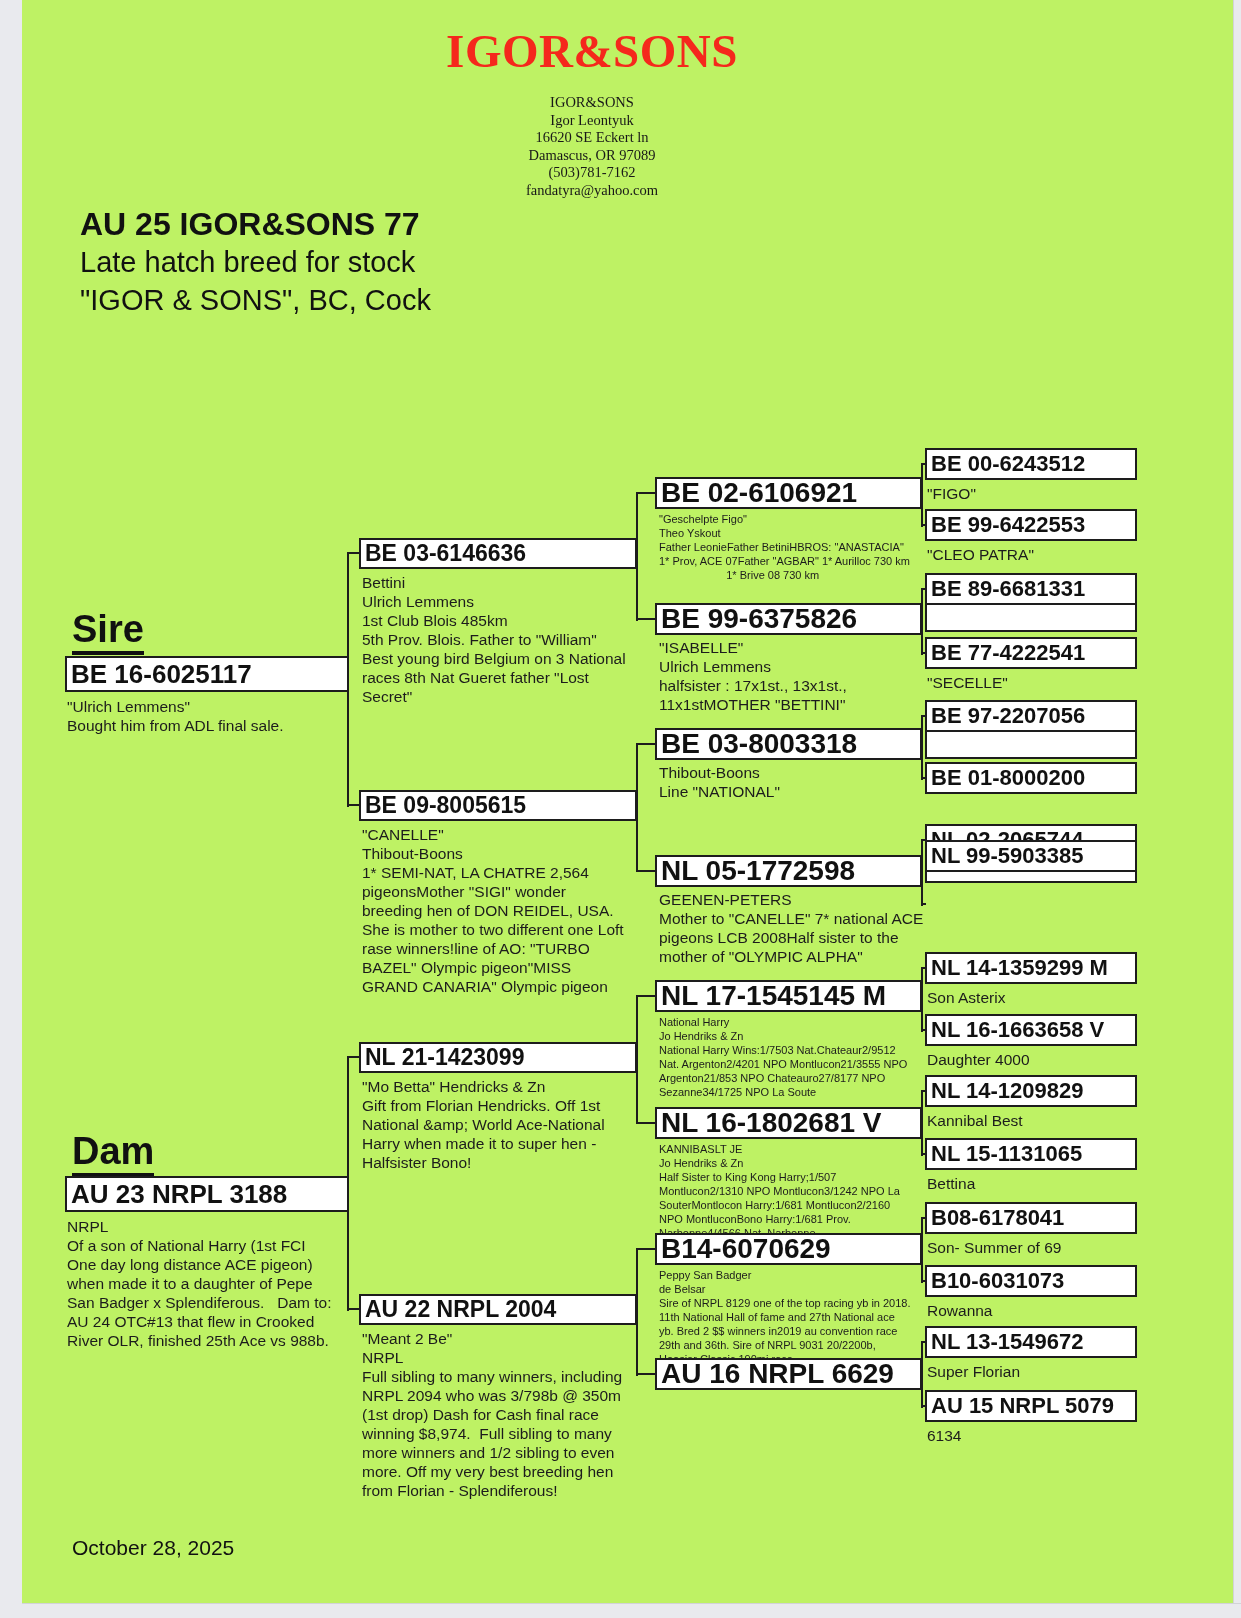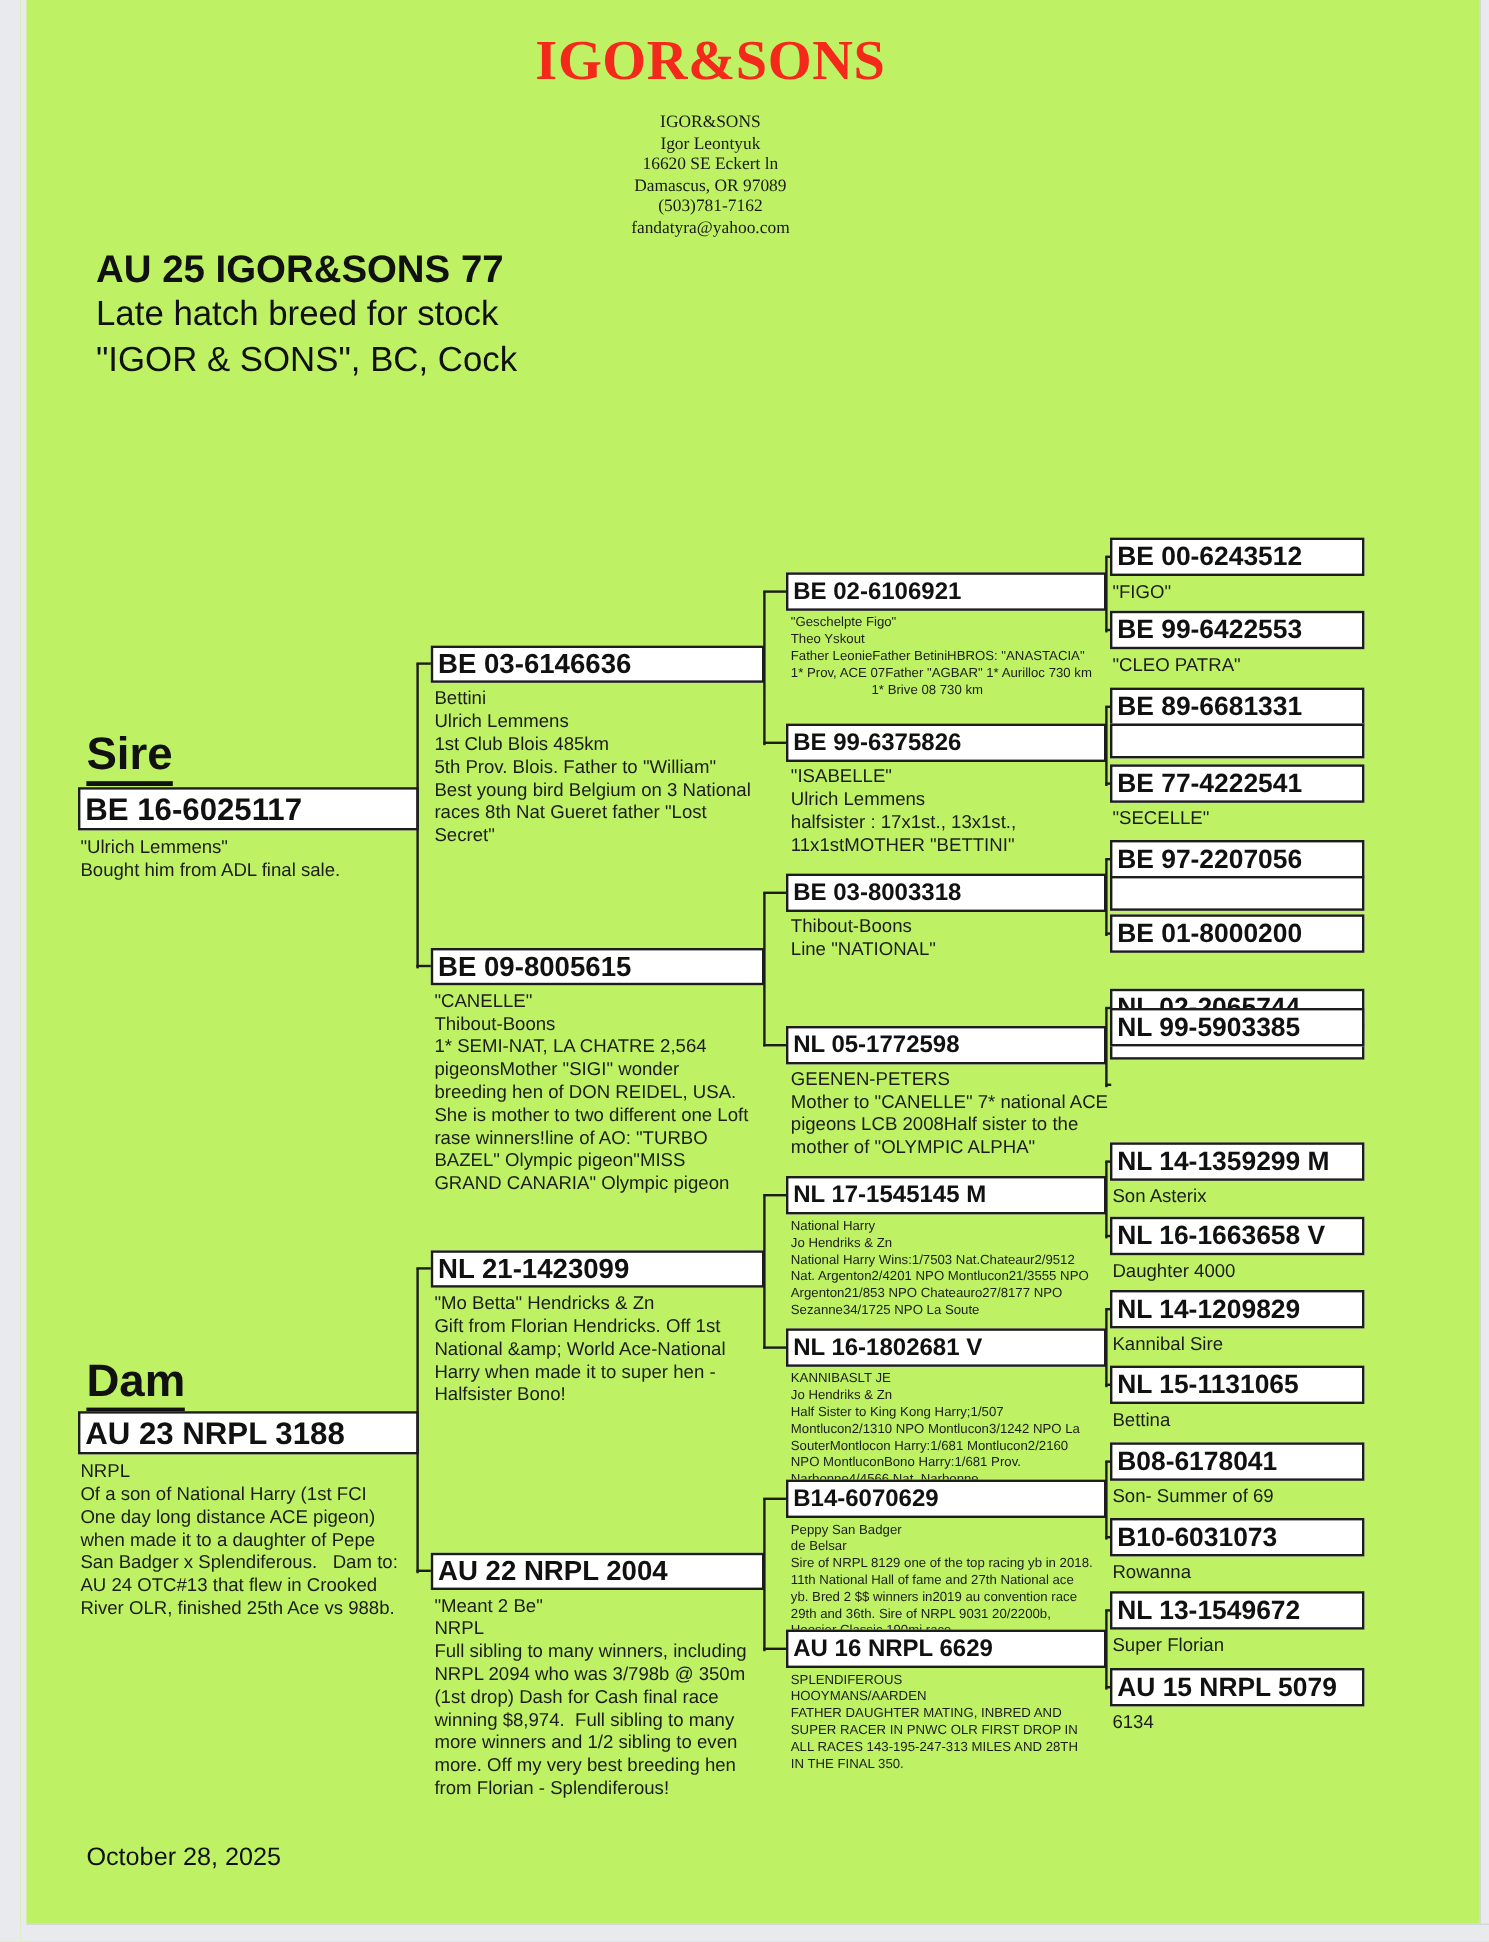--- a/index.html
+++ b/index.html
@@ -31,21 +31,21 @@
     border-bottom:4px solid #111; padding-bottom:0px;
   }
 
   .box {
     position:absolute; box-sizing:border-box; background:#fff;
     border:2px solid #1d1d1d; font-weight:bold;
     display:flex; align-items:center; padding-left:4px; white-space:nowrap; overflow:hidden;
   }
   .g1box { left:48px;  width:284px; height:36px; font-size:26px; }
   .g2box { left:342px; width:278px; height:31px; font-size:23px; }
-  .g3box { left:638px; width:267px; height:32px; font-size:20px; }
+  .g3box { left:638px; width:267px; height:32px; font-size:28px; }
   .g4box { left:908px; width:212px; height:32px; font-size:22px; }
   .emptybox { position:absolute; left:908px; width:212px; height:29px; box-sizing:border-box; border:2px solid #1d1d1d; background:#fff; }
 
   .desc { position:absolute; white-space:pre-wrap; color:#1c1c1c; }
   .desc.n { font-size:15.5px; line-height:19px; }
   .desc.s { font-size:11px;   line-height:14px; }
   .g4name { position:absolute; left:910px; width:300px; font-size:15.5px; color:#1c1c1c; }
 
   .vline, .hline { position:absolute; background:#1d1d1d; }
   .vline { width:2px; }
@@ -158,47 +158,41 @@
 Narbonne4/4566 Nat. Narbonne</div>
   <div class="box g3box" style="top:1233px">B14-6070629</div>
   <div class="desc s" style="left:642px; top:1268px; width:272px">Peppy San Badger
 de Belsar
 Sire of NRPL 8129 one of the top racing yb in 2018.
 11th National Hall of fame and 27th National ace
 yb. Bred 2 $$ winners in2019 au convention race
 29th and 36th. Sire of NRPL 9031 20/2200b,
 Hoosier Classic 190mi race.</div>
   <div class="box g3box" style="top:1358px">AU 16 NRPL 6629</div>
-  <div class="desc s" style="left:642px; top:1393px; width:272px">SPLENDIFEROUS
-HOOYMANS/AARDEN
-FATHER DAUGHTER MATING, INBRED AND
-SUPER RACER IN PNWC OLR FIRST DROP IN
-ALL RACES 143-195-247-313 MILES AND 28TH
-IN THE FINAL 350.</div>
 
   <div class="box g4box" style="top:448px">BE 00-6243512</div>
   <div class="g4name" style="top:485px">"FIGO"</div>
   <div class="box g4box" style="top:509px">BE 99-6422553</div>
   <div class="g4name" style="top:546px">"CLEO PATRA"</div>
   <div class="box g4box" style="top:573px">BE 89-6681331</div>
   <div class="emptybox" style="top:603px"></div>
   <div class="box g4box" style="top:637px">BE 77-4222541</div>
   <div class="g4name" style="top:674px">"SECELLE"</div>
   <div class="box g4box" style="top:700px">BE 97-2207056</div>
   <div class="emptybox" style="top:730px"></div>
   <div class="box g4box" style="top:762px">BE 01-8000200</div>
   <div class="box g4box" style="top:824px">NL 02-2065744</div>
   <div class="emptybox" style="top:854px"></div>
   <div class="box g4box" style="top:840px">NL 99-5903385</div>
   <div class="box g4box" style="top:952px">NL 14-1359299 M</div>
   <div class="g4name" style="top:989px">Son Asterix</div>
   <div class="box g4box" style="top:1014px">NL 16-1663658 V</div>
   <div class="g4name" style="top:1051px">Daughter 4000</div>
   <div class="box g4box" style="top:1075px">NL 14-1209829</div>
-  <div class="g4name" style="top:1112px">Kannibal Sire</div>
+  <div class="g4name" style="top:1112px">Kannibal Best</div>
   <div class="box g4box" style="top:1138px">NL 15-1131065</div>
   <div class="g4name" style="top:1175px">Bettina</div>
   <div class="box g4box" style="top:1202px">B08-6178041</div>
   <div class="g4name" style="top:1239px">Son- Summer of 69</div>
   <div class="box g4box" style="top:1265px">B10-6031073</div>
   <div class="g4name" style="top:1302px">Rowanna</div>
   <div class="box g4box" style="top:1326px">NL 13-1549672</div>
   <div class="g4name" style="top:1363px">Super Florian</div>
   <div class="box g4box" style="top:1390px">AU 15 NRPL 5079</div>
   <div class="g4name" style="top:1427px">6134</div>

